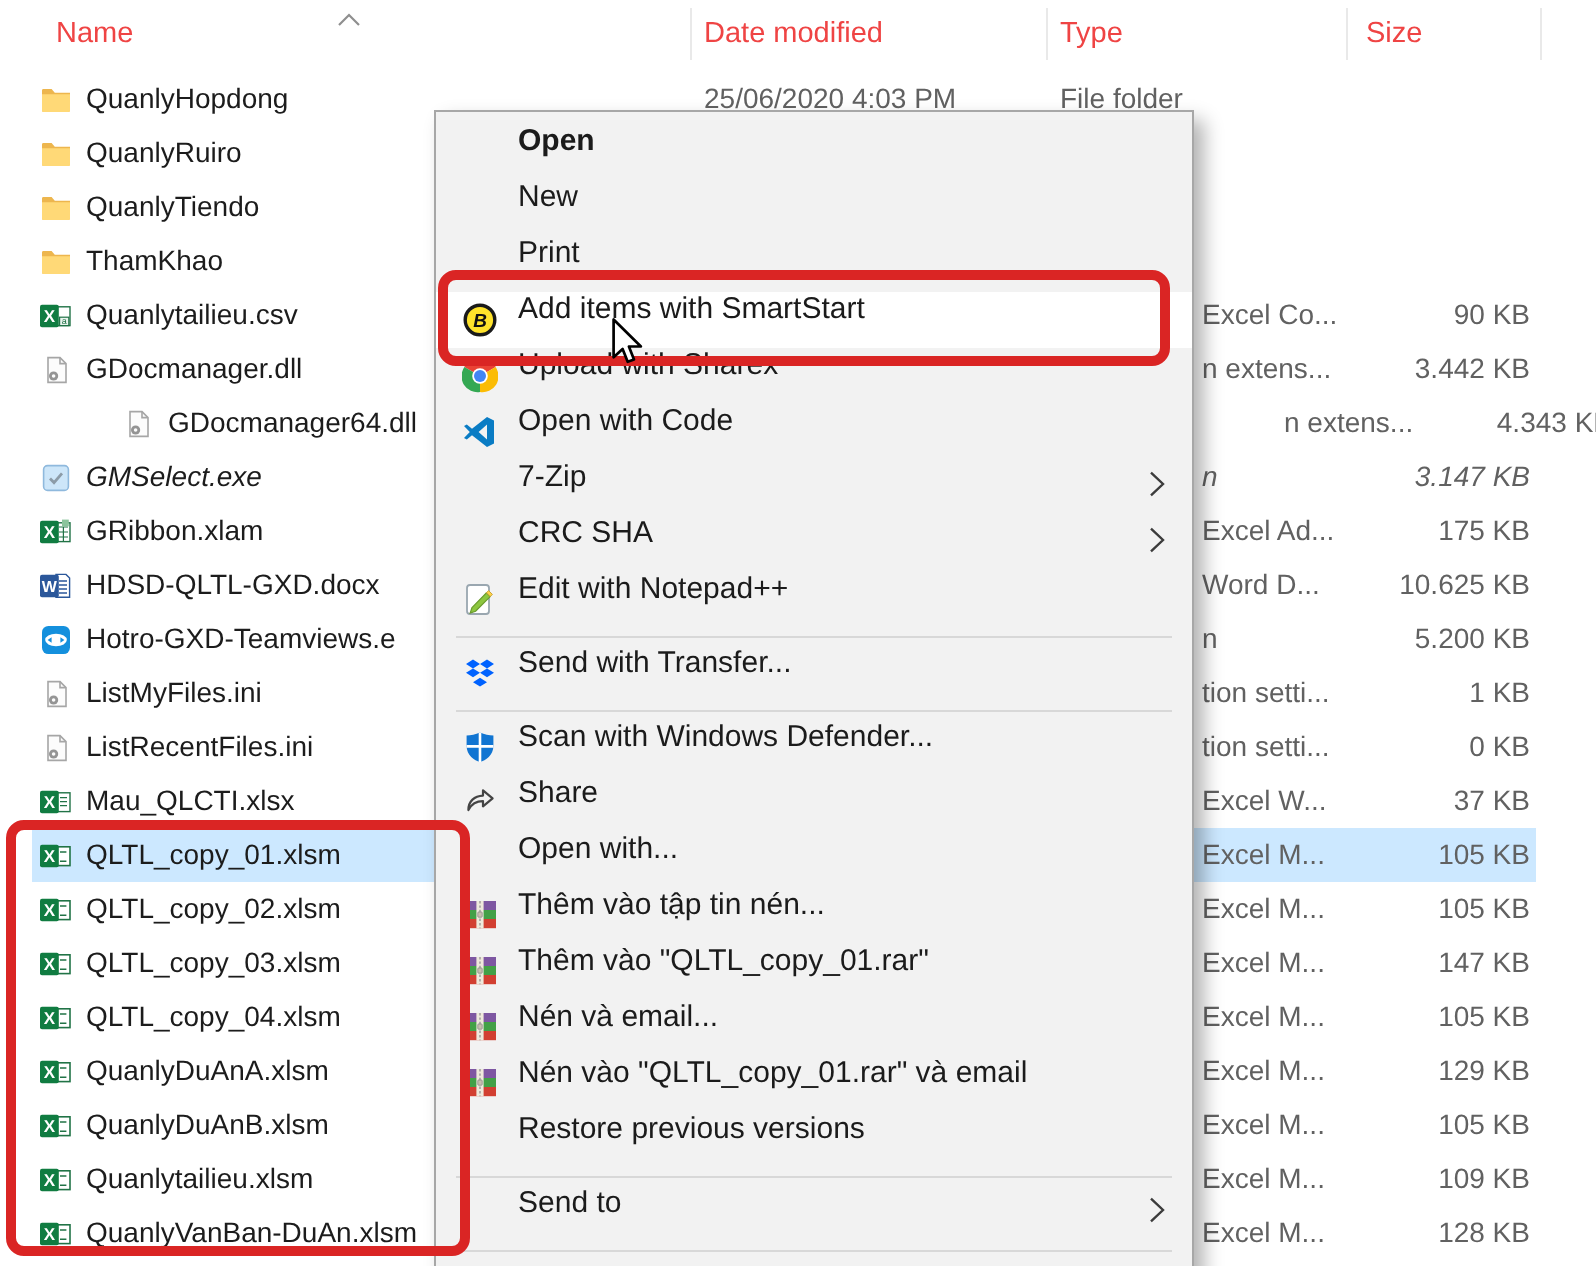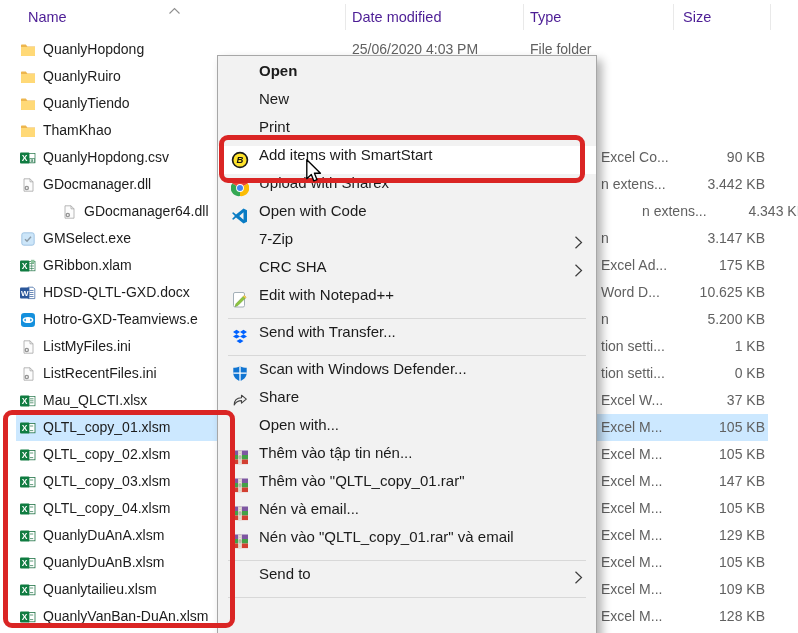--- a/index.html
+++ b/index.html
@@ -4,21 +4,21 @@
 <style>
   * { box-sizing: border-box; }
   body { margin: 0; background: #fff; }
   #screen {
     position: relative; width: 798px; height: 633px; overflow: hidden;
     background: #fff; font-family: "Liberation Sans", "DejaVu Sans", sans-serif;
     cursor: default; user-select: none;
   }
   
   .hdr-cell { position: absolute; top: 0; height: 34px; display: flex; align-items: center;
-    color: #4c1d95; font-size: 14.5px; }
+    color: #ef4444; font-size: 14.5px; }
   #hdr-name { left: 28px; } #hdr-date { left: 352px; } #hdr-type { left: 530px; } #hdr-size { left: 683px; }
   .col-sep { position: absolute; top: 4px; height: 26px; width: 1px; background: #e9e9e9; }
   #sort-ind { position: absolute; left: 168px; top: 1px; }
   
   #file-list { position: absolute; inset: 0; }
   .row { position: absolute; left: 0; width: 798px; height: 27px; z-index: 1; }
   .selbg { position: absolute; left: 16px; top: 0; width: 752px; height: 100%;
     background: #cce8ff; }
   .cell { position: absolute; top: 0; height: 27px; line-height: 27px; font-size: 14px; white-space: nowrap; text-align: center; }
   .name-cell { left: 20px; display: flex; align-items: center; gap: 7px; color: #1c1c1c; }
@@ -119,21 +119,21 @@
         <div class="cell name-cell">
           <span class="icon16">
             <svg viewBox="0 0 16 16">
               <rect x="8.3" y="3.4" width="6.7" height="9.4" fill="#fff" stroke="#217346" stroke-width=".7"></rect>
               <rect x="9.8" y="8.6" width="4.6" height="4.2" fill="#e9f3ee" stroke="#217346" stroke-width=".6"></rect>
               <text x="12.1" y="12.1" font-size="4.5" fill="#217346" text-anchor="middle">a</text>
               <rect y="2.4" width="9.4" height="11.2" rx="1" fill="#107c41"></rect>
               <text x="4.7" y="11" font-size="8.5" font-weight="bold" fill="#fff" text-anchor="middle">X</text>
             </svg>
           </span>
-          <span>QuanlyHopdong.csv</span>
+          <span>Quanlytailieu.csv</span>
         </div>
         <div class="cell type-cell">Excel Co...</div>
         <div class="cell size-cell">90 KB</div>
       </div>
       <div class="row" style="top: 171px;">
         <div class="cell name-cell">
           <span class="icon16">
             <svg viewBox="0 0 16 16">
               <path d="M4 1.8h6l3 3v9.4H4z" fill="#fcfcfc" stroke="#a6a6a6" stroke-width=".8"></path>
               <path d="M10 1.8v3h3" fill="none" stroke="#a6a6a6" stroke-width=".8"></path>
@@ -154,21 +154,21 @@
               <path d="M10 1.8v3h3" fill="none" stroke="#a6a6a6" stroke-width=".8"></path>
               <circle cx="6.8" cy="11" r="2.3" fill="#949494"></circle>
               <circle cx="6.8" cy="11" r=".9" fill="#fcfcfc"></circle>
             </svg>
           </span>
           <span>GDocmanager64.dll</span>
         </div>
         <div class="cell type-cell">n extens...</div>
         <div class="cell size-cell">4.343 KB</div>
       </div>
-      <div class="row" style="top: 225px;">
+      <div class="row" style="top: 225px; font-style: italic;">
         <div class="cell name-cell">
           <span class="icon16">
             <svg viewBox="0 0 16 16">
               <rect x="1.8" y="1.8" width="12.4" height="12.4" rx="2" fill="#cde6f9" stroke="#8fb9dd" stroke-width=".8"></rect>
               <path d="M5 8.3l2 2 4-4.6" fill="none" stroke="#8c9ba7" stroke-width="1.4"></path>
             </svg>
           </span>
           <span>GMSelect.exe</span>
         </div>
         <div class="cell type-cell">n</div>
@@ -523,20 +523,23 @@
             <rect x="1" y="1.5" width="16" height="4.5" fill="#7e57a2"></rect>
             <rect x="1" y="6" width="16" height="4.5" fill="#43a047"></rect>
             <rect x="1" y="10.5" width="16" height="4.6" fill="#d23f31"></rect>
             <rect x="7.2" y="1.5" width="3.6" height="13.6" fill="#efe9dc"></rect>
             <path d="M9 1.5v13.6" stroke="#8b8b8b" stroke-width=".6" stroke-dasharray="1.2 1"></path>
             <rect x="7.9" y="7" width="2.2" height="2.6" rx=".4" fill="#c9bfae" stroke="#8b8b8b" stroke-width=".4"></rect>
           </svg>
         </span>
         <span>Nén vào "QLTL_copy_01.rar" và email</span>
       </div>
+      <div class="mi">
+        <span>Restore previous versions</span>
+      </div>
       <div class="msep"></div>
       <div class="mi">
         <span>Send to</span>
         <span class="sub"><svg width="9" height="15" viewBox="0 0 9 15">
             <path d="M1.5 1.8L7.5 7.5l-6 5.7" fill="none" stroke="#3c3c3c" stroke-width="1.2"></path>
           </svg></span>
       </div>
       <div class="msep"></div>
     </div>
 

